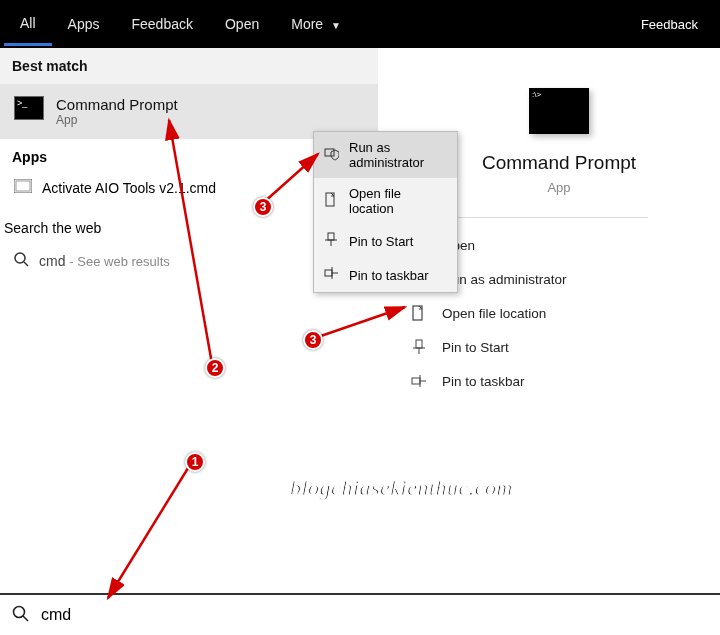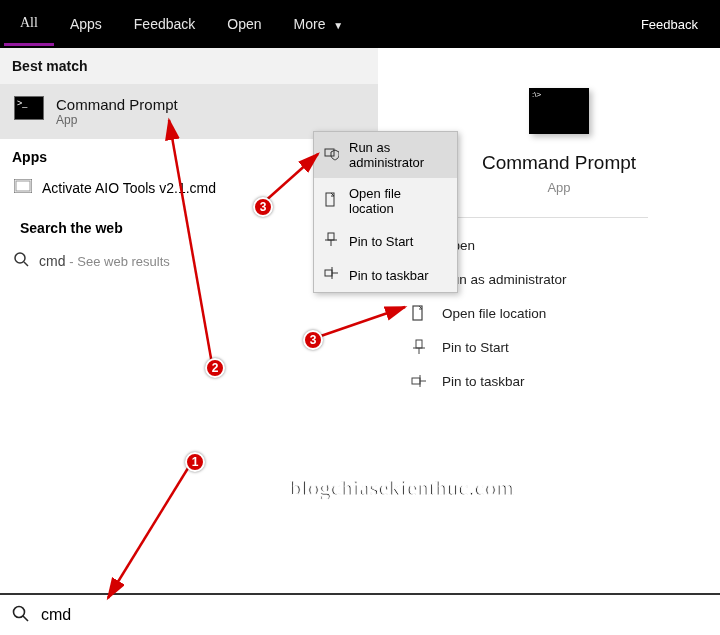--- a/index.html
+++ b/index.html
@@ -1,37 +1,37 @@
 <!DOCTYPE html>
 <html><head>
 <meta charset="utf-8">
 <style>
   * { box-sizing: border-box; margin: 0; padding: 0; font-family: "Segoe UI", Arial, sans-serif; }
   body { width: 720px; height: 635px; overflow: hidden; background: #fff; position: relative; }
 
   .topbar { background: #000; height: 48px; display: flex; align-items: center; padding: 0 4px; color: #fff; font-size: 14px; }
   .tab { padding: 12px 16px; cursor: pointer; opacity: .9; }
-  .tab.active { border-bottom: 3px solid #a21caf; color:#fff;font-family:Liberation Serif, serif; }
+  .tab.active { border-bottom: 3px solid #3b82f6; color:#fff; }
   .tab .chev { margin-left:4px; font-size:10px; }
   .feedback { margin-left:auto; padding-right:18px; font-size:13px; }
 
   .panels { display:flex; height: 450px; }
   .left { width: 378px; background:#fff; position:relative; }
   .right { flex:1; background:#fff; padding: 20px 10px 0 30px; position:relative; }
 
   .section-hdr { background:#f2f2f2; padding: 10px 12px; font-weight:600; font-size:14px; color:#111; }
   .best-match { background:#e5e5e5; padding:12px 12px 12px 14px; display:flex; gap:12px; align-items:flex-start; }
   .cmd-icon { width:30px; height:24px; background:#000; position:relative; border:1px solid #666; }
   .cmd-icon:before { content:">_"; color:#fff; font-size:9px; position:absolute; top:1px; left:2px; }
   .bm-title { font-size:15px; color:#111; }
   .bm-sub { font-size:12px; color:#666; }
 
   .apps-hdr { padding:10px 12px 6px; font-weight:600; font-size:14px; }
   .app-row { padding:8px 14px; display:flex; align-items:center; gap:10px; font-size:14px; }
-  .search-hdr { padding:16px 20px 6px; font-weight:700; font-size:14px; }
+  .search-hdr { padding:16px 4px 6px; font-weight:400; font-size:14px; }
   .web-row { padding:10px 14px; display:flex; align-items:center; font-size:14px; color:#444; justify-content:space-between; }
   .web-sub { color:#888; font-size:13px; }
 
   .right-thumb { width:60px; height:46px; background:#000; margin: 20px auto 18px; box-shadow: 3px 3px 6px rgba(0,0,0,.25); position:relative; }
   .right-thumb:before { content:":\\>"; color:#fff; font-size:8px; position:absolute; top:2px; left:3px; }
   .right-title { text-align:center; font-size:19px; color:#111; }
   .right-sub { text-align:center; font-size:13px; color:#888; margin-top:6px; }
   .right-divider { border-top:1px solid #ddd; margin:22px 0 10px; width: 240px; }
   .action-row { display:flex; align-items:center; gap:14px; padding:8px 2px; font-size:13.5px; color:#222; cursor:pointer; }
   .action-row .ic { width:18px; height:18px; display:flex; align-items:center; justify-content:center; color:#0a5ea8; }
@@ -41,21 +41,21 @@
   .ctx { position:absolute; left:313px; top:131px; width:145px; background:#f2f2f2; border:1px solid #bdbdbd; box-shadow:2px 2px 6px rgba(0,0,0,.25); z-index:30; }
   .ctx .m { display:flex; align-items:center; gap:10px; padding:8px 10px; font-size:13px; cursor:pointer; }
   .ctx .m.sel { background:#dcdcdc; }
 
   
   .searchbox { position:absolute; left:0; bottom:0; width:720px; height:42px; background:#fff; border-top:2px solid #333; display:flex; align-items:center; padding:0 12px; gap:12px; font-size:16px; }
 
   
   .badge { position:absolute; width:20px; height:20px; background:#d40000; border:2px solid #fff; border-radius:50%; color:#fff; font-size:12px; font-weight:700; display:flex; align-items:center; justify-content:center; z-index:40; box-shadow:0 0 3px rgba(0,0,0,.5);}
   .arrow-svg { position:absolute; top:0; left:0; width:720px; height:635px; z-index:35; pointer-events:none; }
-  .watermark { position:absolute; left:290px; top:475px; font-family: Georgia, "Times New Roman", serif; font-size:22px; color:#000; -webkit-text-stroke:1px #fff; z-index:5; letter-spacing:.5px; }
+  .watermark { position:absolute; left:290px; top:475px; font-family: Georgia, "Times New Roman", serif; font-size:22px; color:#000; -webkit-text-stroke:1px #fff; z-index:5; letter-spacing:.5px; font-style:italic;}
 </style>
 </head>
 <body>
 
 <div class="topbar">
   <div class="tab active">All</div>
   <div class="tab">Apps</div>
   <div class="tab">Feedback</div>
   <div class="tab">Open</div>
   <div class="tab">

